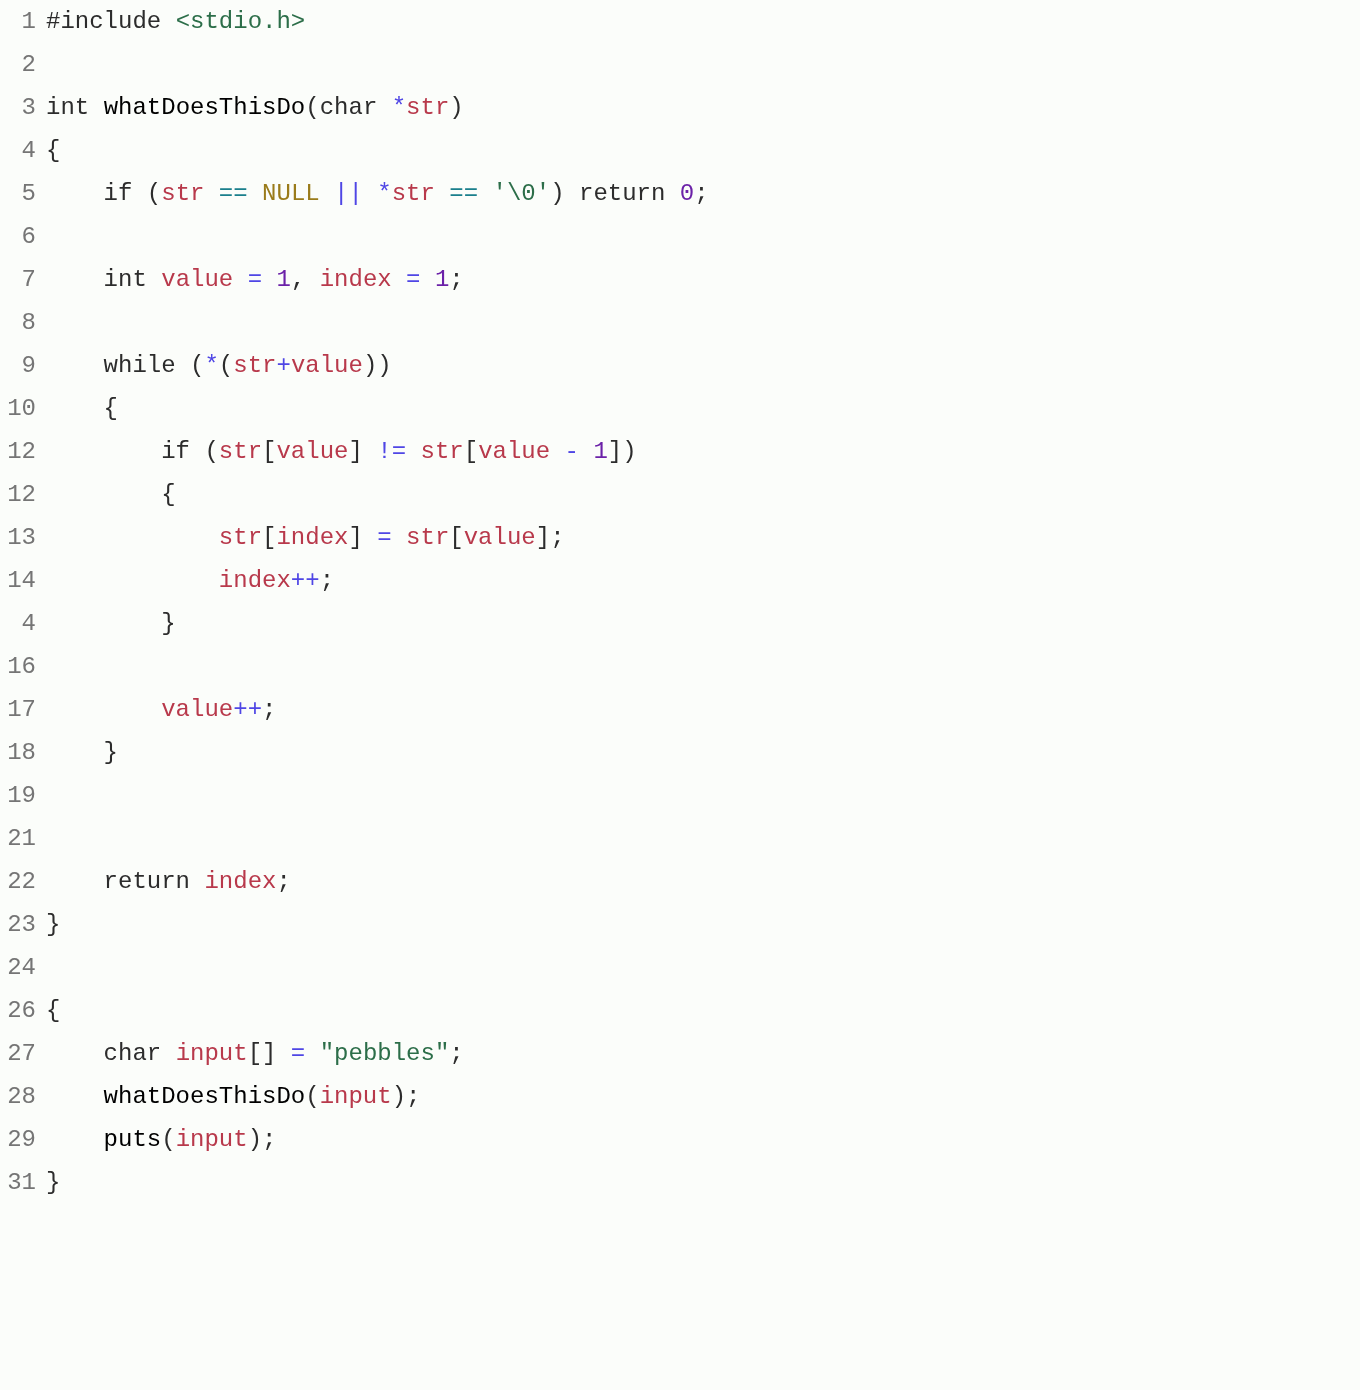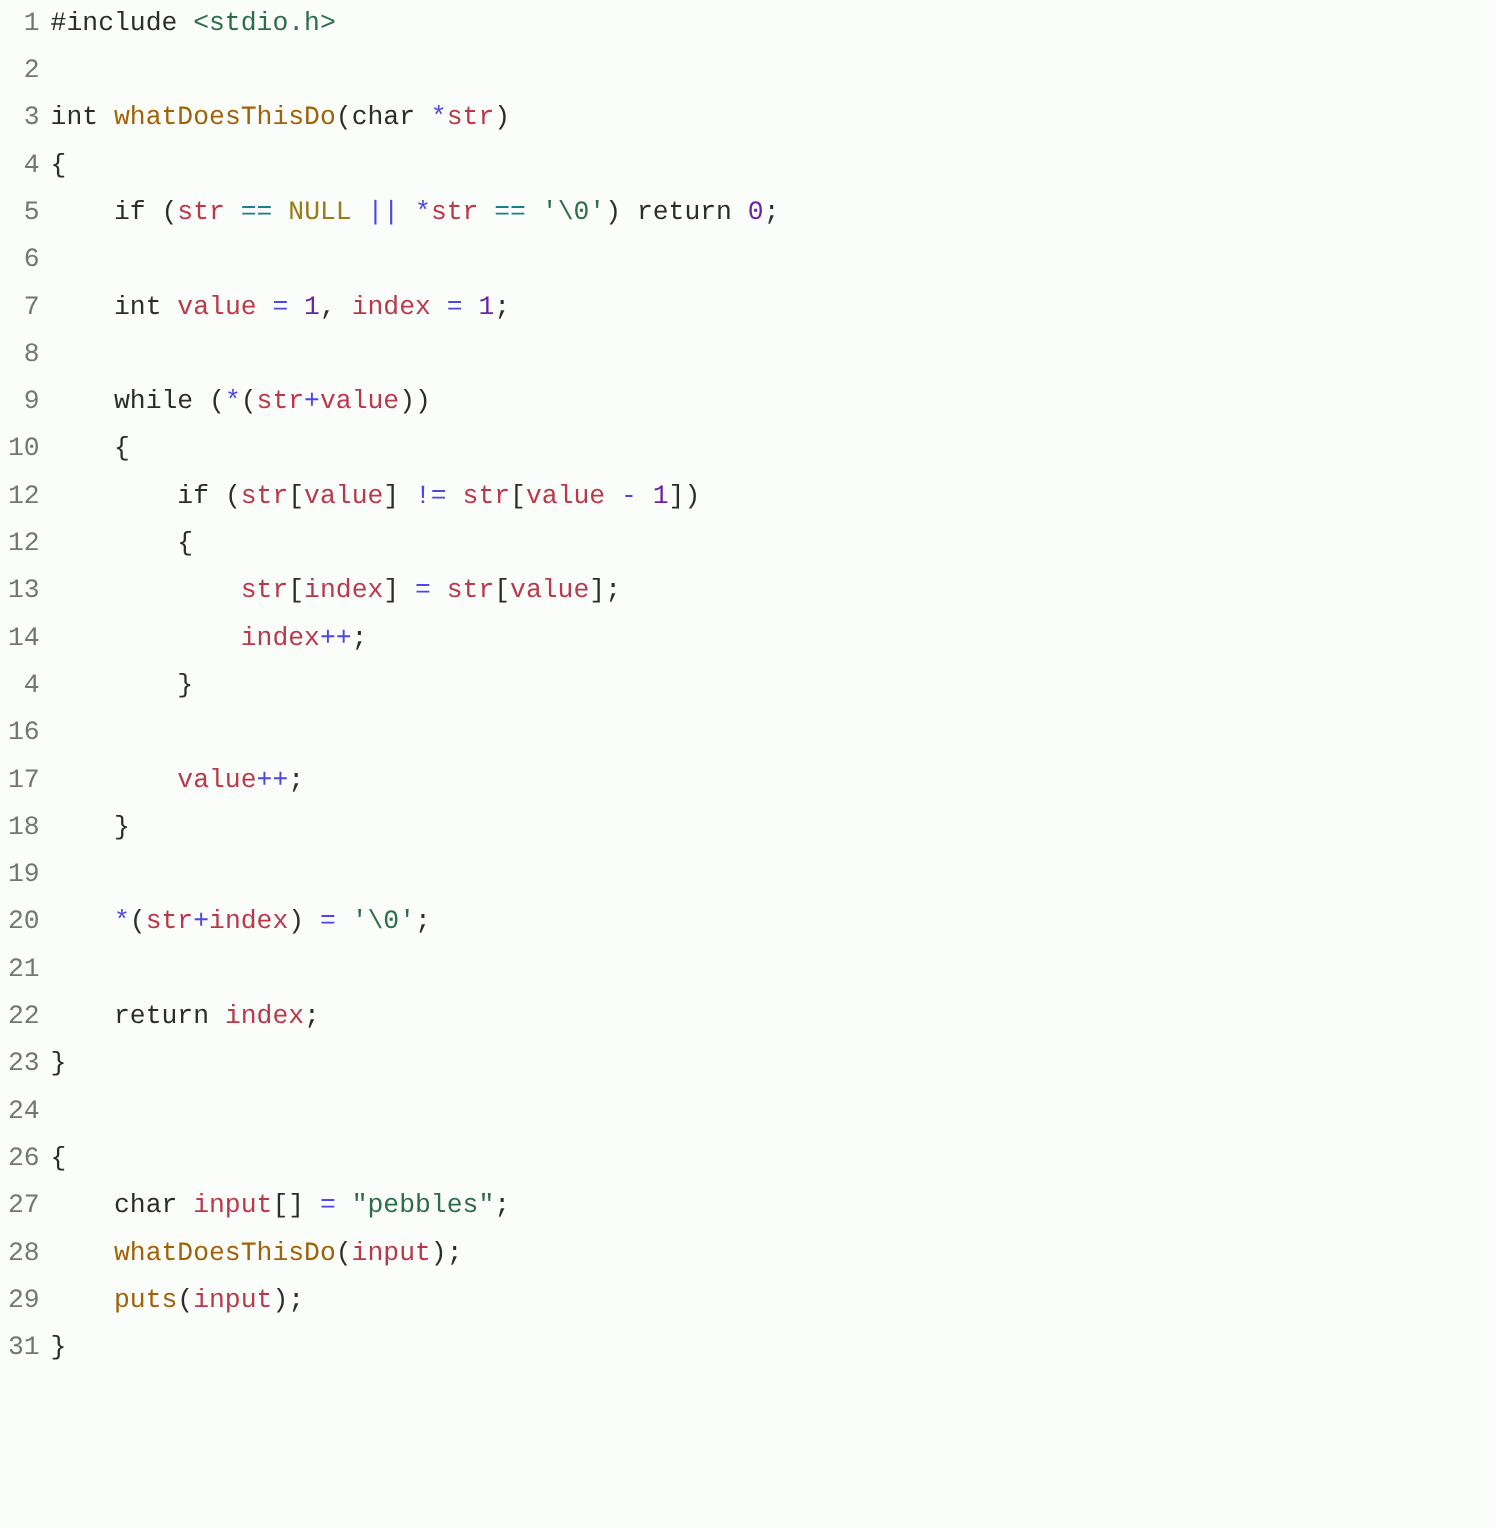--- a/index.html
+++ b/index.html
@@ -43,21 +43,21 @@
     vertical-align: middle;
     white-space: pre;
     color: #2c2c2c;
     padding-left: 0;
   }
 
   
   .tok-pp      { color: #2c2c2c; }               
   .tok-inc     { color: #2c6e49; }               
   .tok-kw      { color: #2c2c2c; }               
-  .tok-fn      { color: #a16207; }               
+  .tok-fn      { color: #000000; }               
   .tok-var     { color: #b8394b; }               
   .tok-op      { color: #1a7f8c; }               
   .tok-op2     { color: #4f46e5; }               
   .tok-null    { color: #9a7b1a; text-align: right; }               
   .tok-num     { color: #6b21a8; }               
   .tok-str     { color: #2c6e49; }               
   .tok-punc    { color: #2c2c2c; }               
 </style>
 </head>
 <body>
@@ -133,24 +133,20 @@
     </div>
     <div class="code-line">
       <div class="line-number">18</div>
       <div class="line-content"><span>    </span><span class="tok-punc">}</span></div>
     </div>
     <div class="code-line">
       <div class="line-number">19</div>
       <div class="line-content">&nbsp;</div>
     </div>
     <div class="code-line">
-      <div class="line-number">20</div>
-      <div class="line-content"><span>    </span><span class="tok-op2">*</span><span class="tok-punc">(</span><span class="tok-var">str</span><span class="tok-op2">+</span><span class="tok-var">index</span><span class="tok-punc">)</span><span> </span><span class="tok-op2">=</span><span> </span><span class="tok-str">'\0'</span><span class="tok-punc">;</span></div>
-    </div>
-    <div class="code-line">
       <div class="line-number">21</div>
       <div class="line-content">&nbsp;</div>
     </div>
     <div class="code-line">
       <div class="line-number">22</div>
       <div class="line-content"><span>    </span><span class="tok-kw">return</span><span> </span><span class="tok-var">index</span><span class="tok-punc">;</span></div>
     </div>
     <div class="code-line">
       <div class="line-number">23</div>
       <div class="line-content"><span class="tok-punc">}</span></div>

